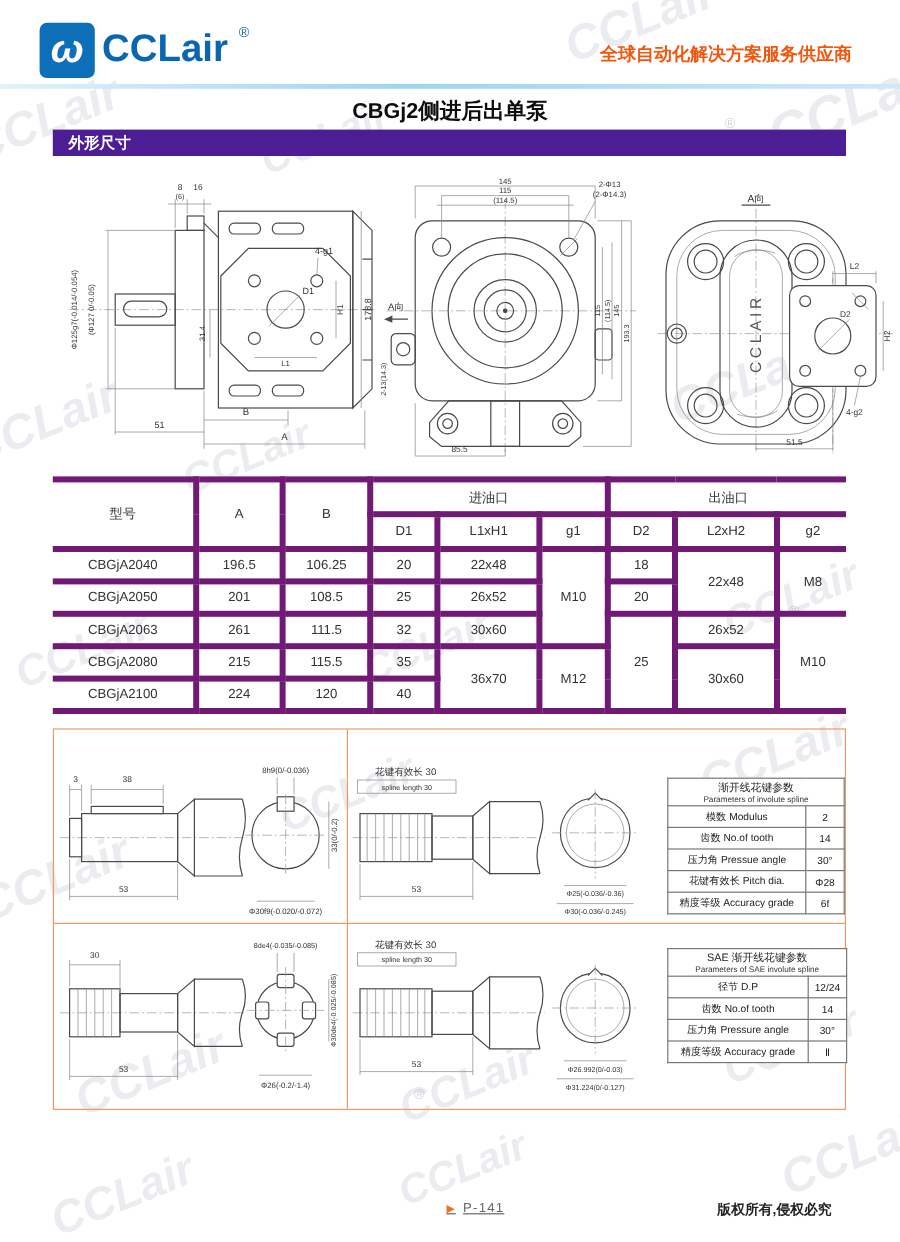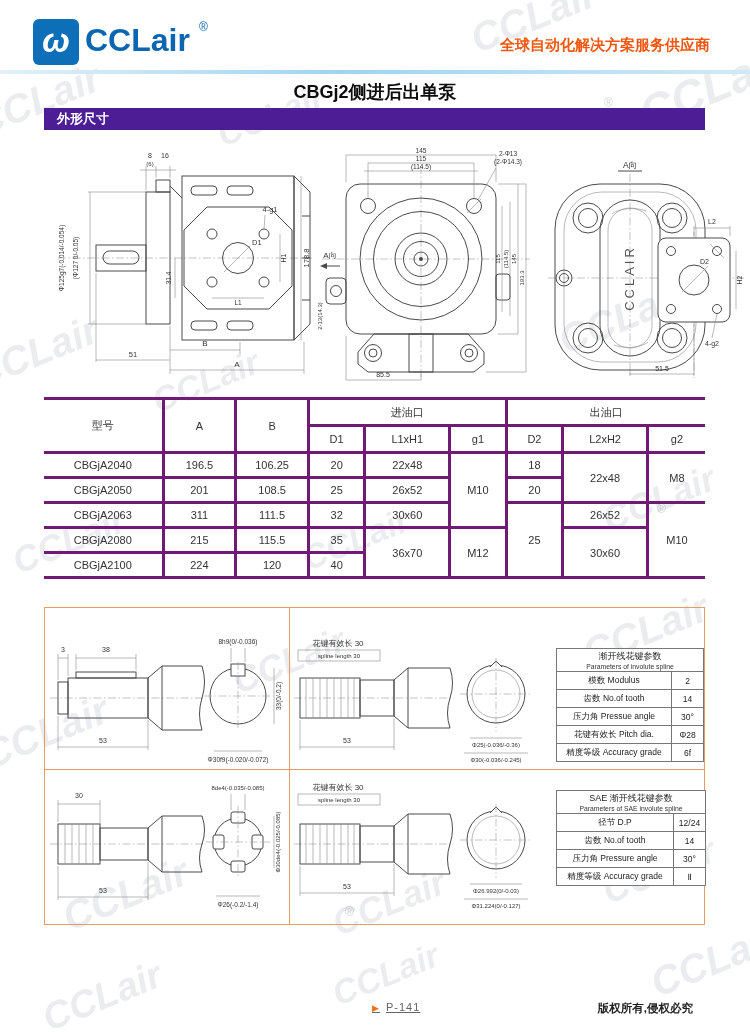--- a/index.html
+++ b/index.html
@@ -26,21 +26,21 @@
   .drw{position:absolute;z-index:2;}
   svg .ol{fill:none;stroke:#4a4a4a;stroke-width:1;}
   svg .olw{fill:#fff;stroke:#4a4a4a;stroke-width:1;}
   svg .thin{fill:none;stroke:#8a8a8a;stroke-width:.6;}
   svg .cl{fill:none;stroke:#9a9a9a;stroke-width:.6;stroke-dasharray:8 2.5 1.5 2.5;}
   svg text{font-family:"Liberation Sans",sans-serif;fill:#333;}
   .t6{font-size:6px}.t65{font-size:6.5px}.t7{font-size:7px}.t75{font-size:7.5px}.t8{font-size:8px}.t85{font-size:8.5px}
   
   .spec{position:absolute;left:44px;top:397px;width:661px;border-collapse:collapse;table-layout:fixed;
         font-size:11px;color:#333;border-top:3px solid #e97b2d;border-bottom:3px solid #e97b2d;z-index:2;}
-  .spec th,.spec td{border:3px solid #701a75;text-align:center;font-weight:normal;padding:0;}
+  .spec th,.spec td{border:5px solid #701a75;text-align:center;font-weight:normal;padding:0;}
   .spec th{height:24px;}
   .spec td{height:22px;}
   .spec tr th:first-child,.spec tr td:first-child{border-left:0;}
   .spec tr th:last-child,.spec tr td:last-child{border-right:0;}
   
   .shaft-box{position:absolute;left:44px;top:607px;width:661px;height:318px;
              border:1px solid #eb9a66;box-sizing:border-box;z-index:2;}
   .shaft-vline{position:absolute;left:244px;top:0;width:1px;height:100%;background:#eb9a66;}
   .shaft-hline{position:absolute;left:0;top:161px;width:100%;height:1px;background:#eb9a66;}
   
@@ -323,21 +323,21 @@
     <tr>
       <td>CBGjA2050</td>
       <td>201</td>
       <td>108.5</td>
       <td>25</td>
       <td>26x52</td>
       <td>20</td>
     </tr>
     <tr>
       <td>CBGjA2063</td>
-      <td>311</td>
+      <td>261</td>
       <td>111.5</td>
       <td>32</td>
       <td>30x60</td>
       <td rowspan="3">25</td>
       <td>26x52</td>
       <td rowspan="3">M10</td>
     </tr>
     <tr>
       <td>CBGjA2080</td>
       <td>215</td>

